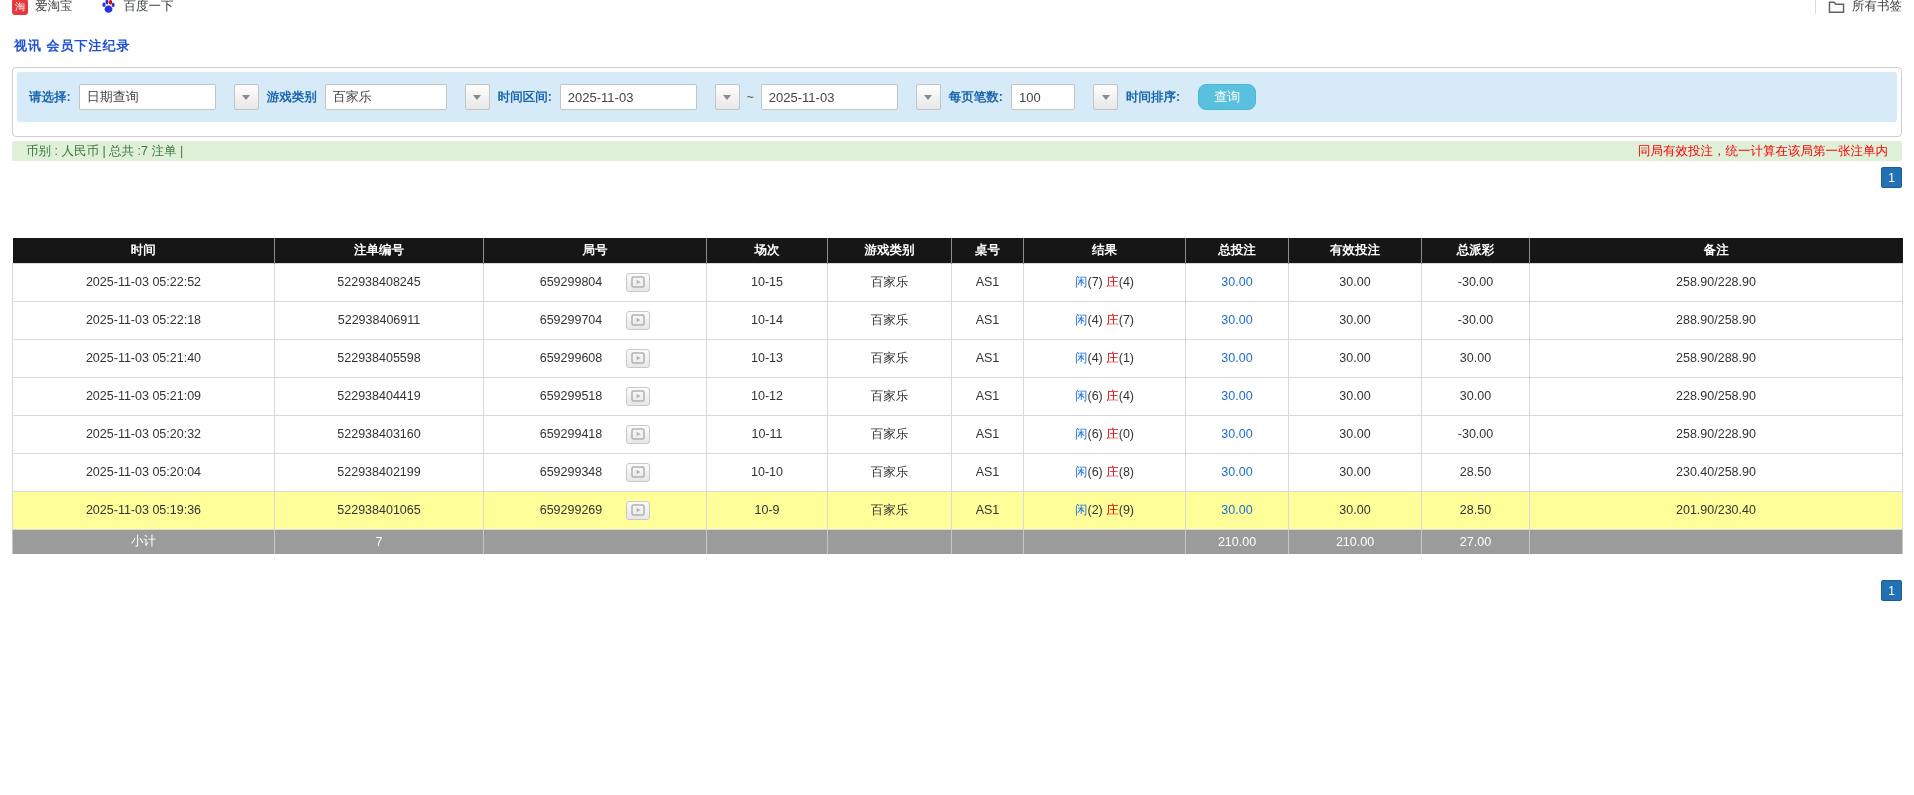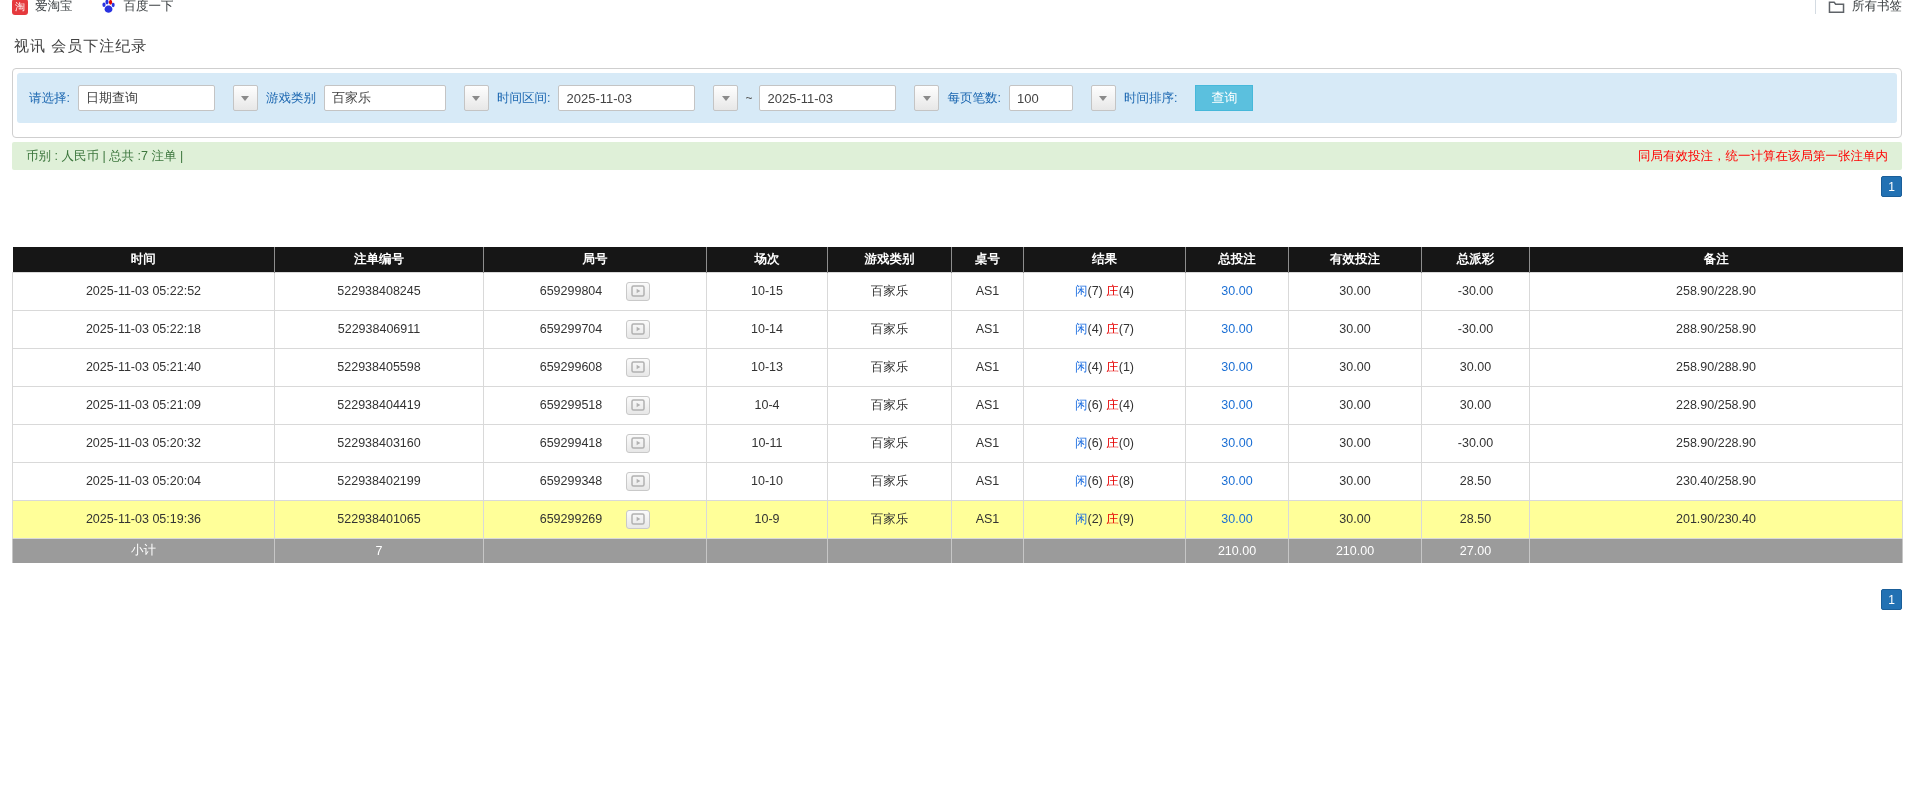--- a/index.html
+++ b/index.html
@@ -14,41 +14,41 @@
     align-items:flex-end; padding:0 12px 1px 12px; background:#fff; }
   .bm-left { display:flex; gap:28px; }
   .bm-right { display:flex; align-items:center; gap:12px; }
   .bm-item { display:inline-flex; align-items:center; gap:7px; color:#3c4043; font-size:12.5px; cursor:pointer; white-space:nowrap; }
   .favicon { width:16px; height:16px; flex:0 0 16px; display:inline-flex; align-items:center; justify-content:center; }
   .favicon.taobao { background:#e5393d; color:#fff; border-radius:3px; font-size:10px; }
   .bm-divider { width:1px; height:15px; background:#d4dbe2; }
   .folder-icon svg { display:block; }
 
   
-  .page-title { margin:21px 0 0 14px; font-size:15px; font-weight:400; color:#404040; letter-spacing:1px; }
+  .page-title { margin:21px 0 0 14px; font-size:13px; font-weight:700; color:#1d4ed8; letter-spacing:1px; }
 
   
   .filter-panel { margin:12px 12px 0 12px; width:1890px; height:70px; border:1px solid #cfcfcf;
     border-radius:4px; background:#fff; padding:4px; }
   .filter-bar { background:#d7eaf7; border-radius:3px; height:50px; display:flex; align-items:center; padding:0 4px; }
-  .flabel { color:#1a66b0; font-weight:normal; font-size:12.5px; white-space:nowrap; margin:0 8px; }
+  .flabel { color:#1a66b0; font-weight:bold; font-size:12.5px; white-space:nowrap; margin:0 8px; }
   .combo { display:inline-flex; align-items:stretch; gap:18px; height:26px; }
   .combo-input { border:1px solid #c4c4c4; border-radius:2px; padding:0 7px; font-size:13px; color:#444;
     height:26px; background:#fff; font-family:inherit; outline:none; }
   .combo-btn { width:25px; height:26px; border:1px solid #c4c4c4; border-radius:2px;
     background:linear-gradient(#fefefe,#e7e7e7); display:flex; align-items:center; justify-content:center; cursor:pointer; padding:0; }
   .caret { width:0; height:0; border-left:4px solid transparent; border-right:4px solid transparent; border-top:5px solid #8a8a8a; }
   .w-query { width:137px; } .w-game  { width:122px; } .w-date  { width:137px; }
   .w-size  { width:64px; }  .w-sort  { width:258px; }
   .tilde { margin:0 7px; color:#555; }
   .search-btn { margin-left:10px; height:26px; padding:0 15px; background:#5bc0de; color:#fff;
-    border:1px solid #46b8da; border-radius:0; font-size:13px; cursor:pointer; font-family:inherit; }
-
-  
-  .summary-bar { margin:4px 12px 0 12px; width:1890px; height:28px; background:#dff0d8; border-radius:2px;
+    border:1px solid #46b8da; border-radius:8px; font-size:13px; cursor:pointer; font-family:inherit; }
+
+  
+  .summary-bar { margin:4px 12px 0 12px; width:1890px; height:20px; background:#dff0d8; border-radius:2px;
     display:flex; align-items:center; justify-content:space-between; padding:0 14px; }
   .summary-left { color:#3c763d; font-size:12.5px; }
   .summary-right { color:#ff0000; font-size:12.5px; }
 
   
   .pagination { margin:6px 12px 0 12px; width:1890px; display:flex; justify-content:flex-end; }
   .pagination.bottom { margin-top:24px; }
   .page-btn { width:21px; height:21px; background:#2271b3; color:#fff; border:1px solid #1a5e99;
     border-radius:2px; font-size:12px; display:flex; align-items:center; justify-content:center; cursor:pointer; padding:0; font-family:inherit; }
 
@@ -266,21 +266,21 @@
         <td>522938404419</td>
         <td><span class="round-wrap">
             <span>659299518</span>
             <button class="video-btn">
               <svg width="14" height="12" viewBox="0 0 14 12">
                 <rect x="1" y="1" width="12" height="10" rx="1.5" fill="none" stroke="#b1b1b1" stroke-width="1.5"></rect>
                 <path d="M5.6 3.8 L9.4 6 L5.6 8.2 Z" fill="#b1b1b1"></path>
               </svg>
             </button>
           </span></td>
-        <td>10-4</td>
+        <td>10-12</td>
         <td>百家乐</td>
         <td>AS1</td>
         <td><span class="result-player">闲</span><span class="result-n">(6)</span> <span class="result-banker">庄</span><span class="result-n">(4)</span></td>
         <td><span class="bet-link">30.00</span></td>
         <td>30.00</td>
         <td>30.00</td>
         <td>228.90/258.90</td>
       </tr>
       <tr>
         <td>2025-11-03 05:20:32</td>

